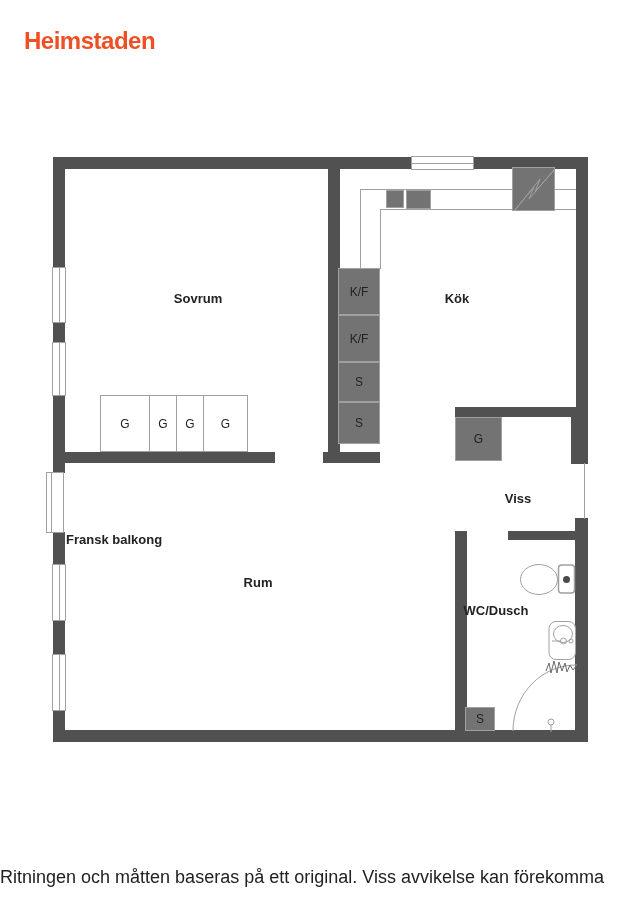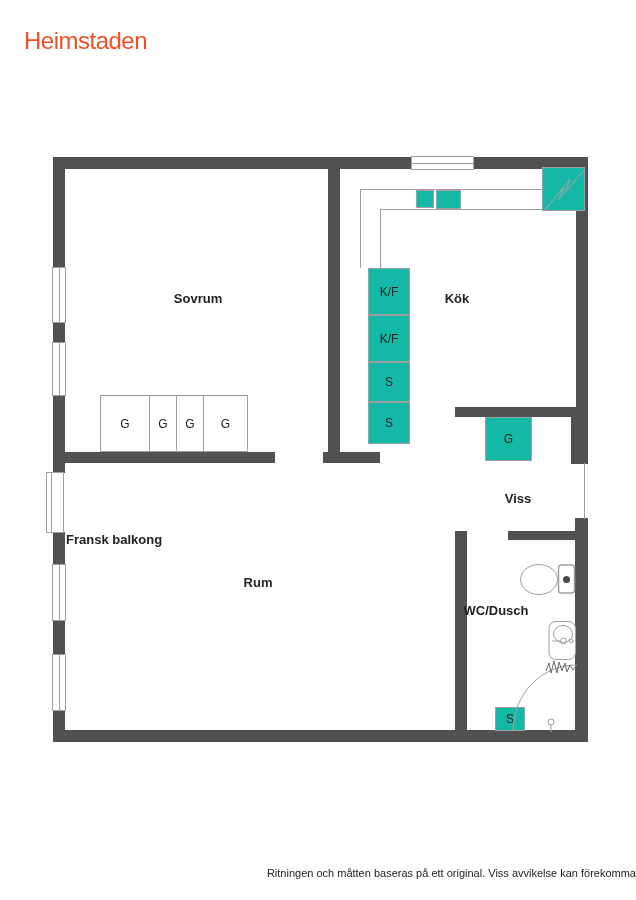--- a/index.html
+++ b/index.html
@@ -1,37 +1,37 @@
 <!DOCTYPE html>
 <html style="--brand: #F04E23; --wall: #515151; --line: #A0A0A0; --text: #222222;"><head>
 <meta charset="utf-8">
 <style>
   :root{
     --brand:#F04E23; --wall:#515151; --line:#A0A0A0; --text:#222222;
   }
   html,body{margin:0;padding:0;background:#fff;}
   .page{position:relative;width:636px;height:900px;background:#fff;overflow:hidden;
         font-family:"Liberation Sans","DejaVu Sans",sans-serif;color:var(--text);}
-  .logo{position:absolute;left:24px;top:27px;font-size:24px;font-weight:400;
+  .logo{position:absolute;left:24px;top:27px;font-size:24px;font-weight:700;
         letter-spacing:-0.5px;color:var(--brand);}
   .wall{position:absolute;background:var(--wall);}
   .thinline{position:absolute;background:var(--line);}
   .window{position:absolute;background:#fff;border:1px solid var(--line);box-sizing:border-box;}
   .window.v::after{content:"";position:absolute;left:50%;top:0;bottom:0;width:1px;background:var(--line);}
   .window.h::after{content:"";position:absolute;top:50%;left:0;right:0;height:1px;background:var(--line);}
   .balconydoor{position:absolute;background:#fff;border:1px solid var(--line);box-sizing:border-box;}
   .balconydoor::after{content:"";position:absolute;left:4px;top:0;bottom:0;width:1px;background:var(--line);}
-  .box{position:absolute;background:#14b8a6;border:1px solid var(--line);box-sizing:border-box;
-       display:flex;align-items:center;justify-content:center;font-size:12px;color:var(--text);margin-left:30px;}
+  .box{position:absolute;background:#737373;border:1px solid var(--line);box-sizing:border-box;
+       display:flex;align-items:center;justify-content:center;font-size:12px;color:var(--text);}
   .wrow{position:absolute;display:flex;background:#fff;border:1px solid var(--line);box-sizing:border-box;}
   .wcell{display:flex;align-items:center;justify-content:center;font-size:12px;box-sizing:border-box;}
   .wcell + .wcell{border-left:1px solid var(--line);}
   .rlabel{position:absolute;font-size:13px;white-space:nowrap;transform:translate(-50%,-50%);font-weight:bold;}
   .rlabel.leftanchor{transform:translate(0,-50%);margin-top:34px;}
-  .footer{position:absolute;left:0;right:0;top:867px;text-align:right;font-size:11px;color:var(--text);}
+  .footer{position:absolute;left:0;right:0;top:867px;text-align:left;font-size:18px;color:var(--text);}
   svg{position:absolute;overflow:visible;}
   svg *{vector-effect:non-scaling-stroke;}
 </style>
 </head>
 <body>
 
 <div class="page">
 
   <div class="logo">Heimstaden</div>
 

